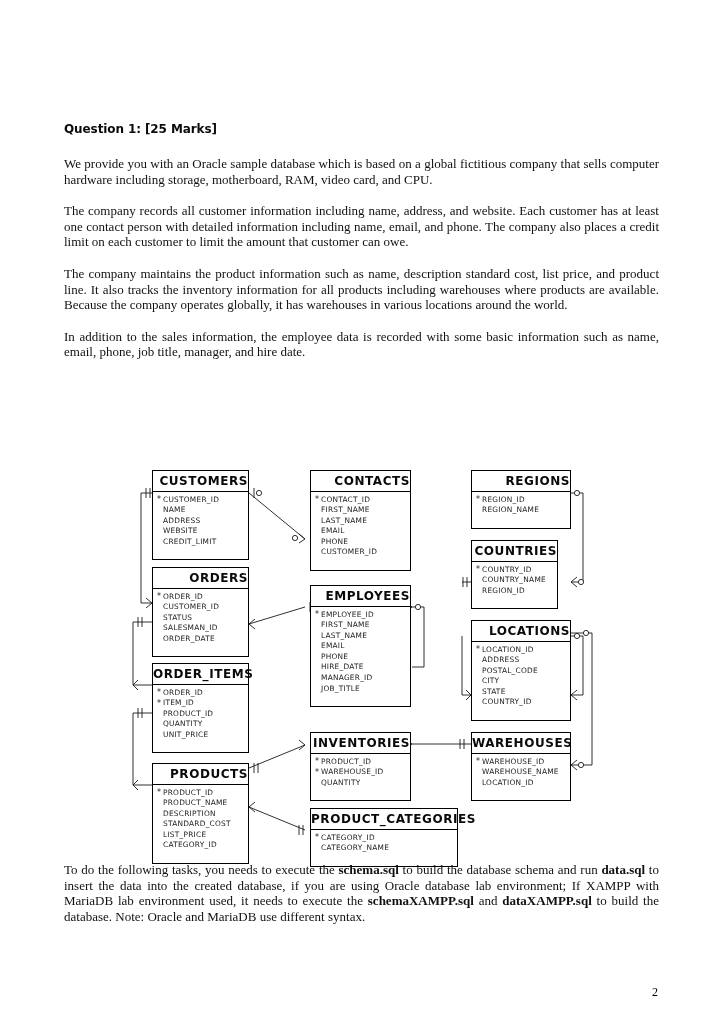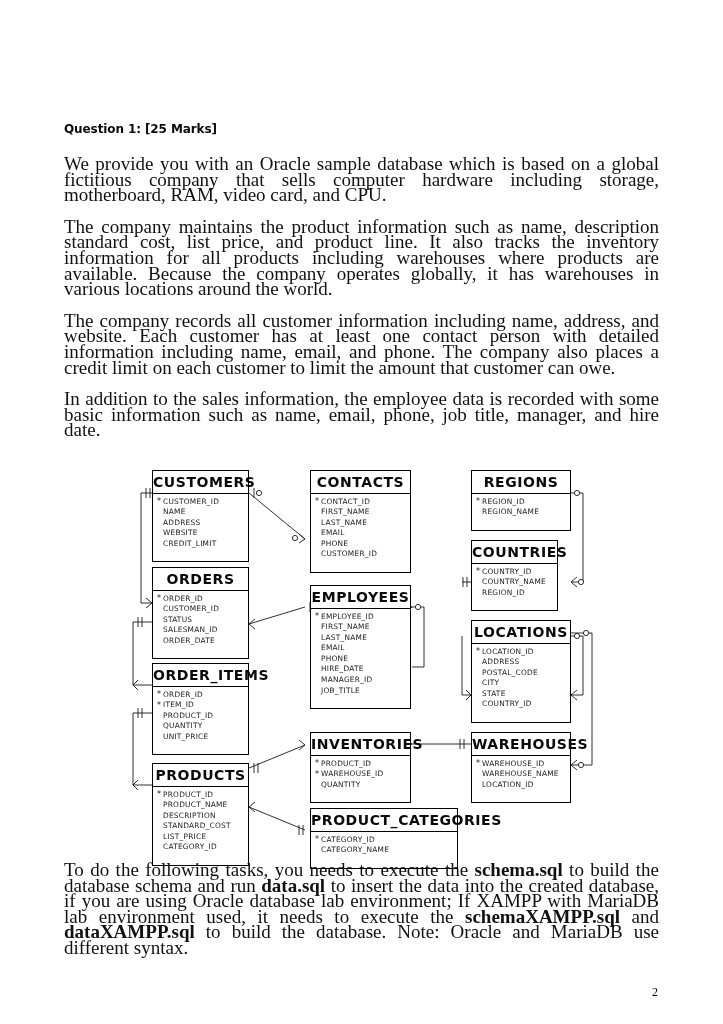--- a/index.html
+++ b/index.html
@@ -29,21 +29,21 @@
   }
   .q-heading {
     font-family: "DejaVu Sans", sans-serif;
     font-weight: bold;
     font-size: 12px;
     letter-spacing: -0.1px;
     margin: 0 0 20px 0;
     color: #0b0b0b;
   }
   p.para {
-    font-size: 19px;
+    font-size: 13px;
     line-height: 15.6px;
     text-align: justify;
     margin: 0 0 16px 0;
     color: #111111;
     font-family: Liberation Serif, serif;
   }
   p.para.last {
     margin-bottom: 0;
   }
   .bold {
@@ -64,23 +64,23 @@
     height: 400px;
   }
   .entity {
     position: absolute;
     border: 1.6px solid #000;
     background: #ffffff;
     box-sizing: border-box;
     font-family: "DejaVu Sans", sans-serif;
   }
   .entity .ent-title {
-    text-align: center;
+    text-align: right;
     font-weight: bold;
-    font-size: 14px;
+    font-size: 12px;
     letter-spacing: 0.55px;
     padding: 3px 0 2.5px 0;
     border-bottom: 1.4px solid #000;
     color: #0a0a0a;
   }
   .entity .ent-fields {
     padding: 3px 0 12px 4px;
   }
   .entity .fld {
     font-size: 7.4px;
@@ -116,22 +116,22 @@
 </head>
 <body>
 
 <div class="page">
 
   <div class="content">
 
     <div class="q-heading">Question 1: [25 Marks]</div>
 
     <p class="para">We provide you with an Oracle sample database which is based on a global fictitious company that sells computer hardware including storage, motherboard, RAM, video card, and CPU.</p>
+    <p class="para">The company records all customer information including name, address, and website. Each customer has at least one contact person with detailed information including name, email, and phone. The company also places a credit limit on each customer to limit the amount that customer can owe.</p>
     <p class="para">The company maintains the product information such as name, description standard cost, list price, and product line. It also tracks the inventory information for all products including warehouses where products are available. Because the company operates globally, it has warehouses in various locations around the world.</p>
-    <p class="para">The company records all customer information including name, address, and website. Each customer has at least one contact person with detailed information including name, email, and phone. The company also places a credit limit on each customer to limit the amount that customer can owe.</p>
     <p class="para">In addition to the sales information, the employee data is recorded with some basic information such as name, email, phone, job title, manager, and hire date.</p>
   </div>
 
   <div class="diagram">
 
     <svg viewBox="0 0 723 400" xmlns="http://www.w3.org/2000/svg">
       <g fill="none" stroke="#1a1a1a" stroke-width="0.9">
 
         <path d="M249,38 L305,84"></path>
 

